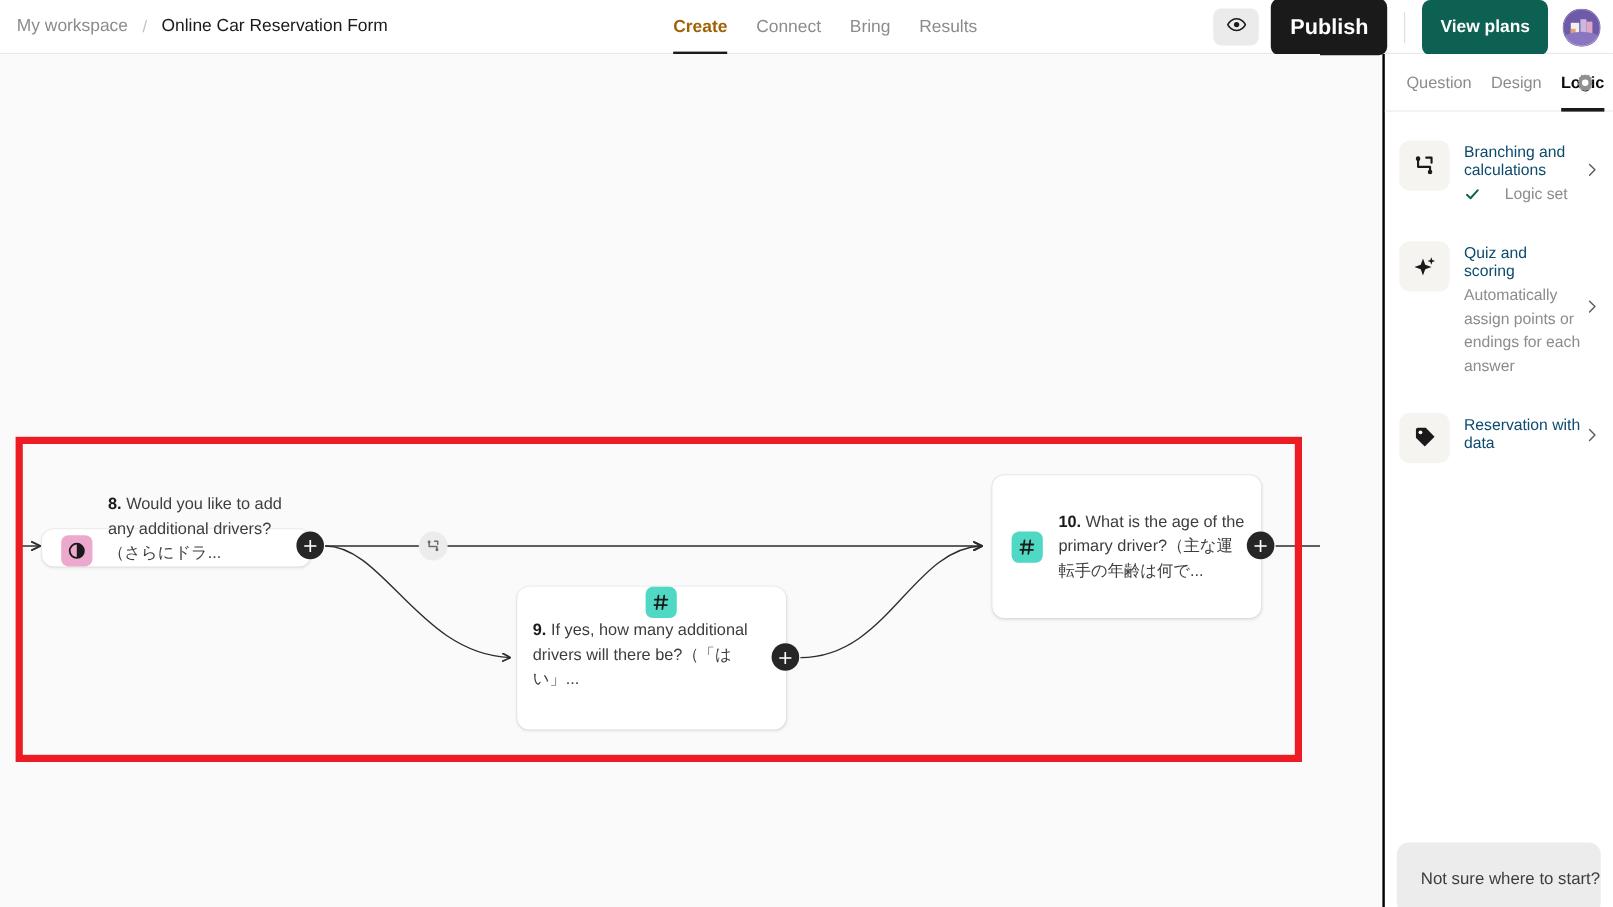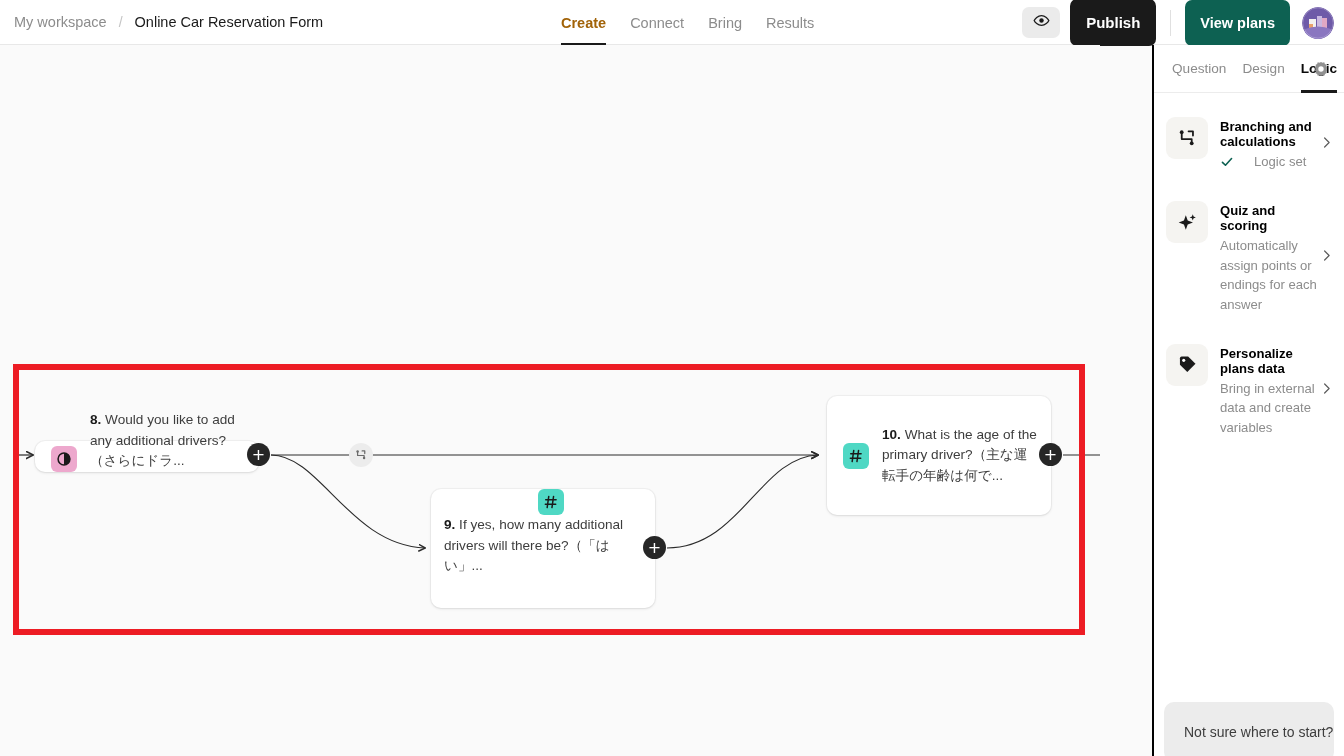--- a/index.html
+++ b/index.html
@@ -49,21 +49,21 @@
     position: absolute; right: 0; top: 0; height: 45px;
     display: flex; align-items: center; gap: 0;
   }
   .eye-btn {
     width: 38px; height: 31px; border-radius: 7px;
     background: #ebebeb; display: flex; align-items: center;
     justify-content: center; cursor: pointer; margin-right: 10px;
   }
   .publish-btn {
     background: #1a1a1a; color: #fff;
-    font-size: 15px; font-weight: bold;
+    font-size: 18px; font-weight: bold;
     height: 47px; padding: 0 16px; border-radius: 7px;
     display: flex; align-items: center; cursor: pointer;
   }
   .divider-v {
     width: 1px; height: 26px; background: #e0e0e0; margin: 0 14px;
   }
   .viewplans-btn {
     color: #fff; font-size: 14.5px; font-weight: bold;
     height: 46px; padding: 12px 15px; border-radius: 7px;
     display: flex; align-items: center; cursor: pointer;
@@ -150,21 +150,21 @@
     display: flex; align-items: flex-start;
     padding: 10px 10px 10px 12px; cursor: pointer;
     position: relative;
   }
   .opt-icon {
     width: 42px; height: 42px; border-radius: 9px;
     background: #f5f4f1; flex: none;
     display: flex; align-items: center; justify-content: center;
   }
   .opt-body { margin-left: 12px; flex: 1; padding-top: 2px; }
-  .opt-title { font-size: 13.1px; font-weight: bold; color: #000000; }
+  .opt-title { font-size: 13.1px; font-weight: normal; color: #0c4a6e; }
   .opt-sub {
     font-size: 13.1px; color: #8c8c8c; line-height: 1.48;
     margin-top: 3px;
   }
   .opt-sub.set { color: #8c8c8c; display: flex; align-items: center; gap: 20px; }
   .chev { flex: none; align-self: center; margin-left: 2px; }
 
   .bottom-card {
     position: absolute; left: 10px; right: 10px; bottom: -6px;
     height: 60px; background: #ececec; border-radius: 10px;
@@ -344,22 +344,21 @@
   </div>
 
   <div class="opt-row" style="margin-top:10px;">
     <div class="opt-icon">
       <svg width="21" height="21" viewBox="0 0 20 20">
         <path d="M10.6 2.4 L17.6 9.4 L9.8 17.2 L2.8 10.2 L2.8 4 Q2.8 2.4 4.4 2.4 Z" fill="#1a1a1a"></path>
         <circle cx="6.4" cy="6" r="1.5" fill="#ffffff"></circle>
       </svg>
     </div>
     <div class="opt-body">
-      <div class="opt-title">Personalize plans data</div>
-      <div class="opt-sub">Bring in external data and create variables</div>
+      <div class="opt-title">Reservation with data</div>
     </div>
     <span class="chev">
       <svg width="15" height="15" viewBox="0 0 20 20">
         <path d="M7.5 4 L13.5 10 L7.5 16" fill="none" stroke="#5c5c5c" stroke-width="1.6" stroke-linecap="round" stroke-linejoin="round"></path>
       </svg>
     </span>
   </div>
 
   <div class="bottom-card">Not sure where to start?</div>
 </div>

